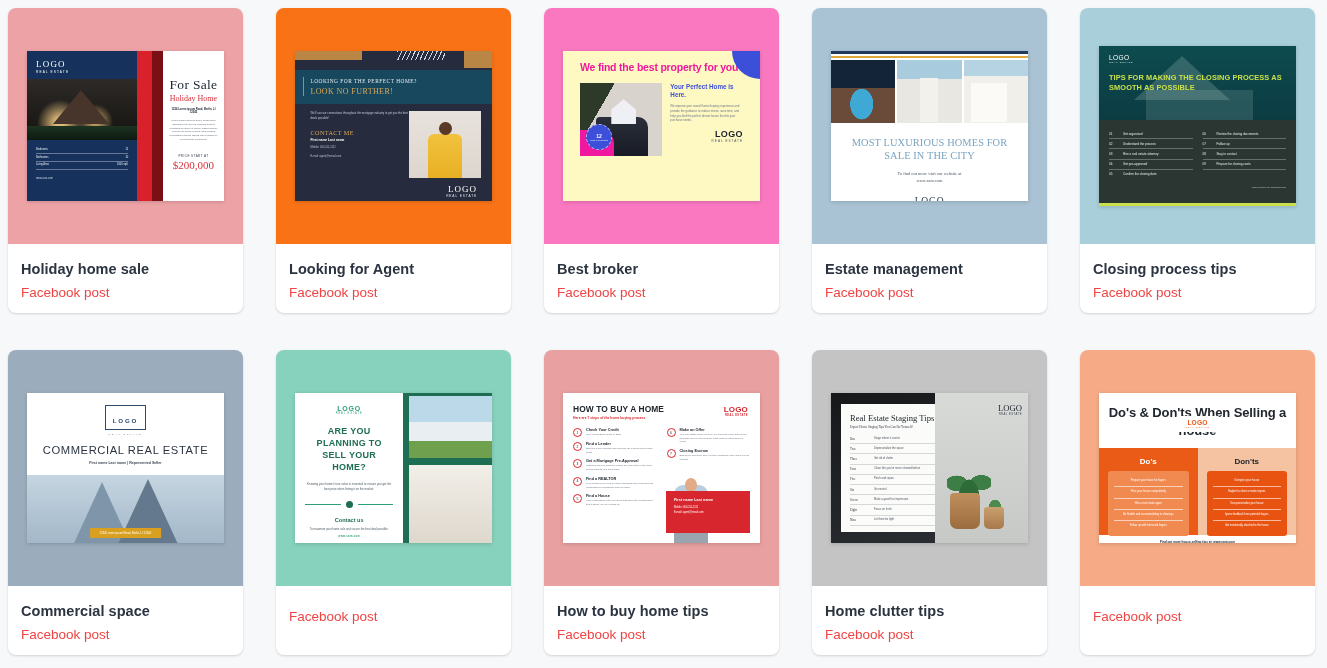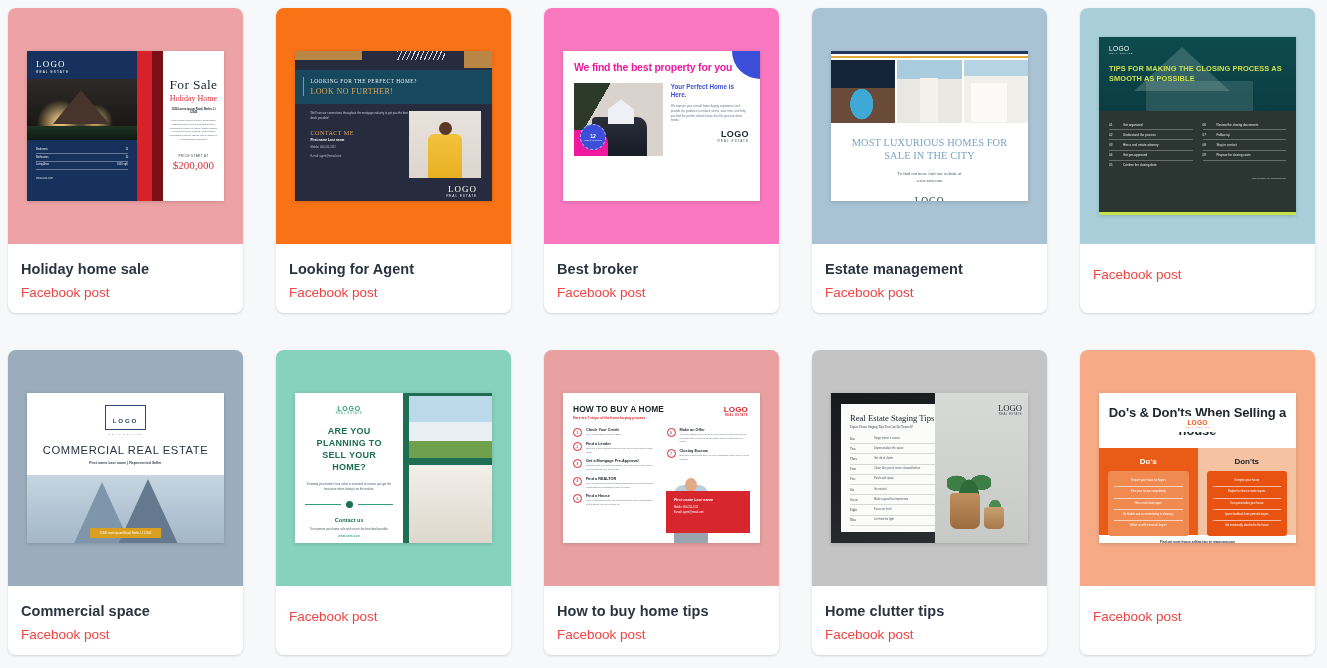--- a/index.html
+++ b/index.html
@@ -121,21 +121,21 @@
   .p2 .ph { height:67px; background:linear-gradient(#e8e2dc,#ddd6cf); position:relative; overflow:hidden; }
   .p2 .ph:after{ content:""; position:absolute; left:26%; top:34%; width:48%; height:66%;
     background:linear-gradient(#f2c23e,#e8b023); border-radius:6px 6px 0 0;}
   .p2 .ph:before{ content:""; position:absolute; left:41%; top:16%; width:18%; height:20%;
     background:#5a3a27; border-radius:50%; z-index:2;}
   .p2 .lg { text-align:right; padding:6px 4px 0 0; }
   .p2 .lg b{ font-family:"Liberation Serif",serif; color:#fff; font-size:9px; letter-spacing:1px; font-weight:400; display:block;}
   .p2 .lg i{ font-style:normal; color:#e4e8ef; font-size:3.2px; letter-spacing:.9px; display:block;}
 
   
-  .p3 { width:197px; height:150px; background:#ffffff; padding:10px 11px; position:relative;}
+  .p3 { width:197px; height:150px; background:#fef9c3; padding:10px 17px; position:relative;}
   .p3 .blue { position:absolute; right:0; top:0; width:28px; height:28px; background:#3b4fd8; border-radius:0 0 0 28px;}
   .p3 .t { color:#f0189e; font-size:10.5px; font-weight:700; line-height:1.25; letter-spacing:-.2px;}
   .p3 .row { display:flex; margin-top:9px; gap:8px;}
   .p3 .im { width:51%; height:73px; position:relative; overflow:hidden;
     background:linear-gradient(120deg,#2d3a2a 0 28%, #d8d3cc 28% 100%); }
   .p3 .im:after{ content:""; position:absolute; left:38%; top:22%; width:30%; height:34%;
     background:#eef0f6; clip-path:polygon(50% 0,100% 42%,100% 100%,0 100%,0 42%); }
   .p3 .im:before{ content:""; position:absolute; left:20%; top:46%; width:62%; height:56%;
     background:linear-gradient(#2b2f3b,#171a24); border-radius:4px 10px 0 0;}
   .p3 .badge { position:absolute; left:6px; bottom:6px; width:26px; height:26px; border-radius:50%;
@@ -166,21 +166,21 @@
   .p4 .im.c { background:
       linear-gradient(#b5d3e2 0 26%, #f1efe9 26% 100%); position:relative; overflow:hidden;}
   .p4 .im.c:after{ content:""; position:absolute; left:12%; top:38%; width:56%; height:62%; background:#fbfaf7;}
   .p4 .txt { text-align:center; padding:13px 10px 0 10px;}
   .p4 h3 { margin:0; font-family:"Liberation Serif",serif; color:#7ba4c0; font-size:10.4px; line-height:1.28; letter-spacing:.1px; font-weight:400;}
   .p4 .sub { font-family:"Liberation Serif",serif; color:#4a5663; font-size:4.4px; margin-top:8px; line-height:1.6;}
   .p4 .lg { margin-top:12px;}
   .p4 .lg b { font-family:"Liberation Serif",serif; font-size:9.5px; color:#2f3b48; letter-spacing:.8px; font-weight:400; display:block;}
 
   
-  .p5 { width:197px; height:178px; background:#2b3632; position:relative; overflow:hidden;}
+  .p5 { width:197px; height:160px; background:#2b3632; position:relative; overflow:hidden;}
   .p5 .hero { height:74px; position:relative; overflow:hidden;
     background:linear-gradient(#0d4b4f,#0b3c42); }
   .p5 .hero:before{ content:""; position:absolute; left:18%; top:14%; width:0;height:0;
     border-left:48px solid transparent;border-right:48px solid transparent;border-bottom:44px solid rgba(190,215,210,.22);}
   .p5 .hero:after{ content:""; position:absolute; left:24%; bottom:0; width:54%; height:40%; background:rgba(190,215,210,.16);}
   .p5 .hc { position:relative; z-index:2; padding:8px 10px;}
   .p5 .lg b{ font-size:6.6px; color:#fff; font-weight:400; letter-spacing:.4px; display:block;}
   .p5 .lg i{ font-style:normal; font-size:2.5px; color:#dfe8e6; letter-spacing:.7px; display:block;}
   .p5 h3 { margin:9px 0 0 0; color:#c9e04a; font-size:7.4px; line-height:1.35; font-weight:600; letter-spacing:.1px;}
   .p5 .list { display:flex; padding:9px 10px 0 10px; gap:10px;}
@@ -488,20 +488,21 @@
                 <u>09</u>
                 <span>Prepare for closing costs</span>
               </div>
           </div>
         </div>
         <div class="foot">Find out more at: www.sara.com</div>
         <div class="green"></div>
       </div>
     </div>
     <div class="meta">
+      <div class="card-title">Closing process tips</div>
       <div class="card-sub">Facebook post</div>
     </div>
   </div>
 
   <div class="card">
     <div class="thumb" style="background:#9badbc">
       <div class="poster p6">
         <div class="top">
           <div class="lb"><b>LOGO</b></div>
           <div class="lbs">REAL ESTATE</div>

